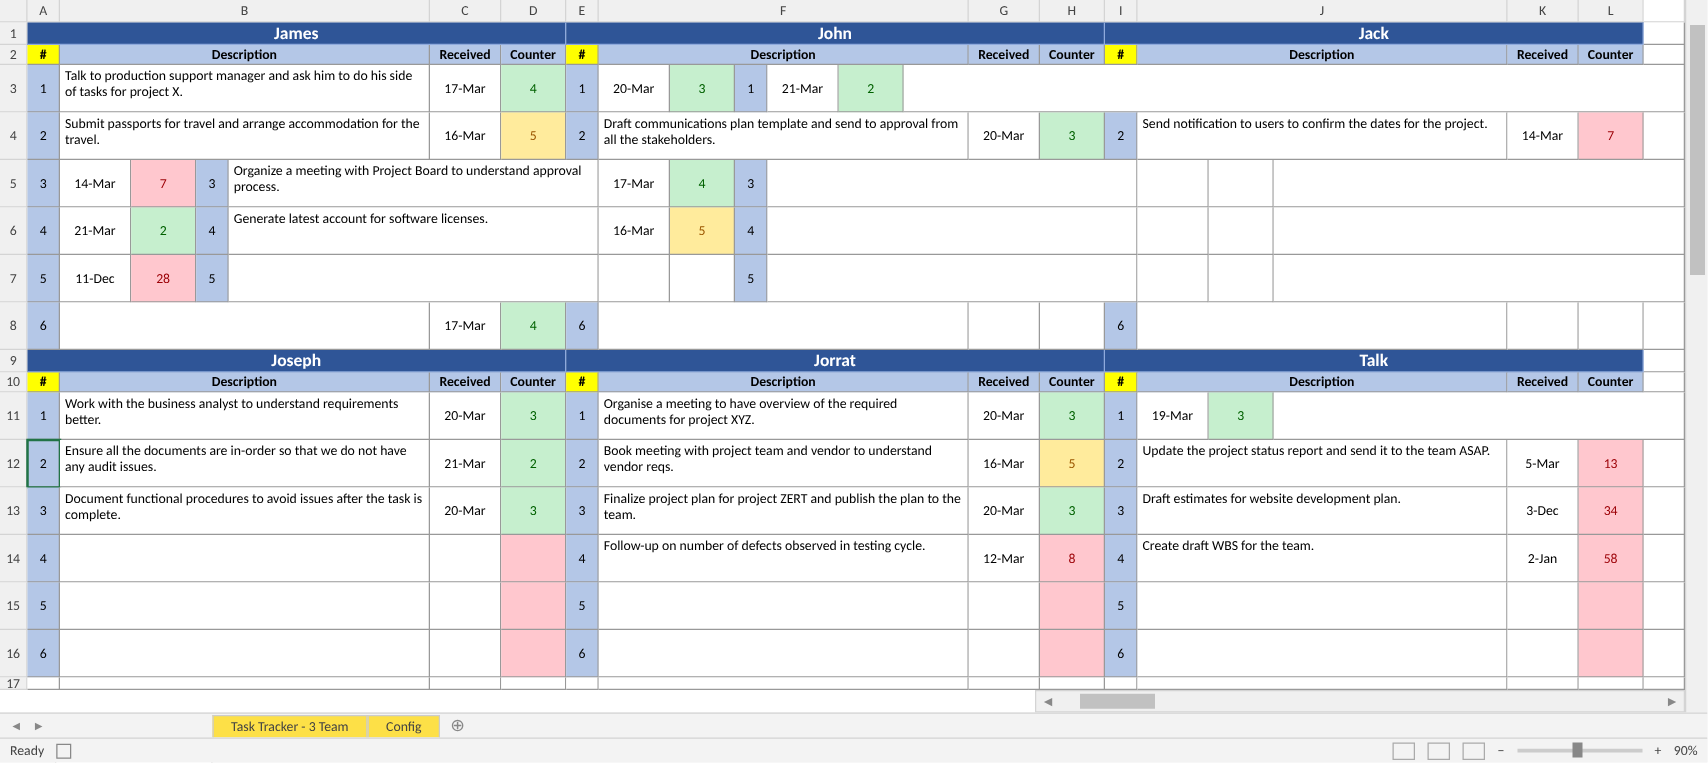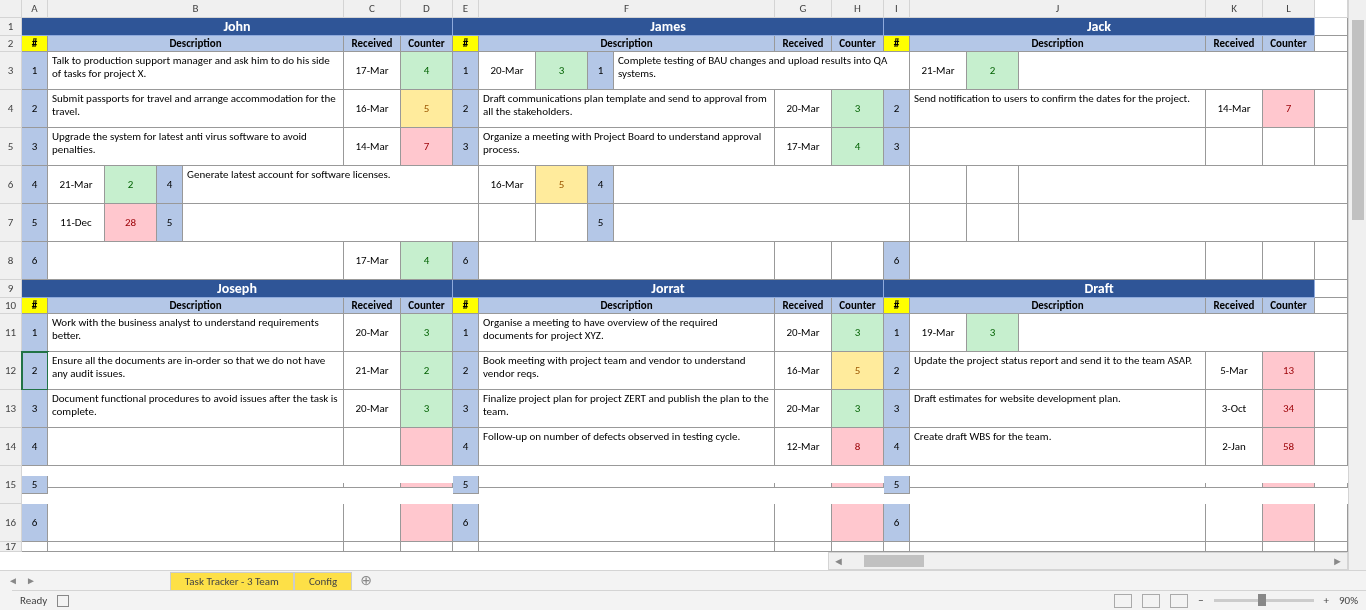--- a/index.html
+++ b/index.html
@@ -135,21 +135,21 @@
 .vscroll {
   position: absolute;
   top: 0; right: 0; bottom: 40px;
   width: 18px;
   background: #f0f0f0;
   border-left: 1px solid #d4d4d4;
 }
 .vscroll-thumb { width: 12px; height: 200px; background: #c1c1c1; margin: 20px auto; }
 .status-bar {
   position: absolute;
-  bottom: 0; left: 12px; right: 0;
+  bottom: 0; left: 0; right: 0;
   height: 20px;
   background: #f3f3f3;
   border-top: 1px solid #d4d4d4;
   display: flex;
   align-items: center;
   padding: 0 8px;
   font-size: 11px;
   color: #444;
   justify-content: space-between;
 }
@@ -184,22 +184,22 @@
     <div class="col-h wI">I</div>
     <div class="col-h wJ">J</div>
     <div class="col-h wK">K</div>
     <div class="col-h wL">L</div>
     <div class="col-h extra"></div>
   </div>
 
   <div class="grid-body" id="grid-body">
       <div class="grid-row" style="height: 18px;">
         <div class="row-h" style="height: 18px;">1</div>
+        <div class="cell name-header" style="width: 431px;">James</div>
         <div class="cell name-header" style="width: 431px;">John</div>
-        <div class="cell name-header" style="width: 431px;">James</div>
         <div class="cell name-header" style="width: 431px;">Jack</div>
         <div class="cell extra"></div>
       </div>
       <div class="grid-row" style="height: 16px;">
         <div class="row-h" style="height: 16px;">2</div>
         <div class="cell wA sub-header num-yellow">#</div>
         <div class="cell wB sub-header">Description</div>
         <div class="cell wC sub-header">Received</div>
         <div class="cell wD sub-header">Counter</div>
         <div class="cell wE sub-header num-yellow">#</div>
@@ -215,21 +215,20 @@
       <div class="grid-row" style="height: 38px;">
         <div class="row-h" style="height: 38px;">3</div>
         <div class="cell wA num-blue">1</div>
         <div class="cell wB desc">Talk to production support manager and ask him to do his side of tasks for project X.</div>
         <div class="cell wC recv">17-Mar</div>
         <div class="cell wD ctr ctr-green">4</div>
         <div class="cell wE num-blue">1</div>
         <div class="cell wG recv">20-Mar</div>
         <div class="cell wH ctr ctr-green">3</div>
         <div class="cell wI num-blue">1</div>
-        <div class="cell wJ desc">Complete testing of BAU changes and upload results into QA systems.</div>
         <div class="cell wK recv">21-Mar</div>
         <div class="cell wL ctr ctr-green">2</div>
         <div class="cell extra"></div>
       </div>
       <div class="grid-row" style="height: 38px;">
         <div class="row-h" style="height: 38px;">4</div>
         <div class="cell wA num-blue">2</div>
         <div class="cell wB desc">Submit passports for travel and arrange accommodation for the travel.</div>
         <div class="cell wC recv">16-Mar</div>
         <div class="cell wD ctr ctr-yellow">5</div>
@@ -239,21 +238,20 @@
         <div class="cell wH ctr ctr-green">3</div>
         <div class="cell wI num-blue">2</div>
         <div class="cell wJ desc">Send notification to users to confirm the dates for the project.</div>
         <div class="cell wK recv">14-Mar</div>
         <div class="cell wL ctr ctr-red">7</div>
         <div class="cell extra"></div>
       </div>
       <div class="grid-row" style="height: 38px;">
         <div class="row-h" style="height: 38px;">5</div>
         <div class="cell wA num-blue">3</div>
-        <div class="cell wB desc">Upgrade the system for latest anti virus software to avoid penalties.</div>
         <div class="cell wC recv">14-Mar</div>
         <div class="cell wD ctr ctr-red">7</div>
         <div class="cell wE num-blue">3</div>
         <div class="cell wF desc">Organize a meeting with Project Board to understand approval process.</div>
         <div class="cell wG recv">17-Mar</div>
         <div class="cell wH ctr ctr-green">4</div>
         <div class="cell wI num-blue">3</div>
         <div class="cell wJ desc"></div>
         <div class="cell wK recv"></div>
         <div class="cell wL ctr "></div>
@@ -302,21 +300,21 @@
         <div class="cell wI num-blue">6</div>
         <div class="cell wJ desc"></div>
         <div class="cell wK recv"></div>
         <div class="cell wL ctr "></div>
         <div class="cell extra"></div>
       </div>
       <div class="grid-row" style="height: 18px;">
         <div class="row-h" style="height: 18px;">9</div>
         <div class="cell name-header" style="width: 431px;">Joseph</div>
         <div class="cell name-header" style="width: 431px;">Jorrat</div>
-        <div class="cell name-header" style="width: 431px;">Draft</div>
+        <div class="cell name-header" style="width: 431px;">Talk</div>
         <div class="cell extra"></div>
       </div>
       <div class="grid-row" style="height: 16px;">
         <div class="row-h" style="height: 16px;">10</div>
         <div class="cell wA sub-header num-yellow">#</div>
         <div class="cell wB sub-header">Description</div>
         <div class="cell wC sub-header">Received</div>
         <div class="cell wD sub-header">Counter</div>
         <div class="cell wE sub-header num-yellow">#</div>
         <div class="cell wF sub-header">Description</div>
@@ -364,41 +362,41 @@
         <div class="cell wA num-blue">3</div>
         <div class="cell wB desc">Document functional procedures to avoid issues after the task is complete.</div>
         <div class="cell wC recv">20-Mar</div>
         <div class="cell wD ctr ctr-green">3</div>
         <div class="cell wE num-blue">3</div>
         <div class="cell wF desc">Finalize project plan for project ZERT and publish the plan to the team.</div>
         <div class="cell wG recv">20-Mar</div>
         <div class="cell wH ctr ctr-green">3</div>
         <div class="cell wI num-blue">3</div>
         <div class="cell wJ desc">Draft estimates for website development plan.</div>
-        <div class="cell wK recv">3-Oct</div>
+        <div class="cell wK recv">3-Dec</div>
         <div class="cell wL ctr ctr-red">34</div>
         <div class="cell extra"></div>
       </div>
       <div class="grid-row" style="height: 38px;">
         <div class="row-h" style="height: 38px;">14</div>
         <div class="cell wA num-blue">4</div>
         <div class="cell wB desc"></div>
         <div class="cell wC recv"></div>
         <div class="cell wD ctr ctr-red"></div>
         <div class="cell wE num-blue">4</div>
         <div class="cell wF desc">Follow-up on number of defects observed in testing cycle.</div>
         <div class="cell wG recv">12-Mar</div>
         <div class="cell wH ctr ctr-red">8</div>
         <div class="cell wI num-blue">4</div>
         <div class="cell wJ desc">Create draft WBS for the team.</div>
         <div class="cell wK recv">2-Jan</div>
         <div class="cell wL ctr ctr-red">58</div>
         <div class="cell extra"></div>
       </div>
-      <div class="grid-row" style="height: 38px; align-items: center;">
+      <div class="grid-row" style="height: 38px;">
         <div class="row-h" style="height: 38px;">15</div>
         <div class="cell wA num-blue">5</div>
         <div class="cell wB desc"></div>
         <div class="cell wC recv"></div>
         <div class="cell wD ctr ctr-red"></div>
         <div class="cell wE num-blue">5</div>
         <div class="cell wF desc"></div>
         <div class="cell wG recv"></div>
         <div class="cell wH ctr ctr-red"></div>
         <div class="cell wI num-blue">5</div>

